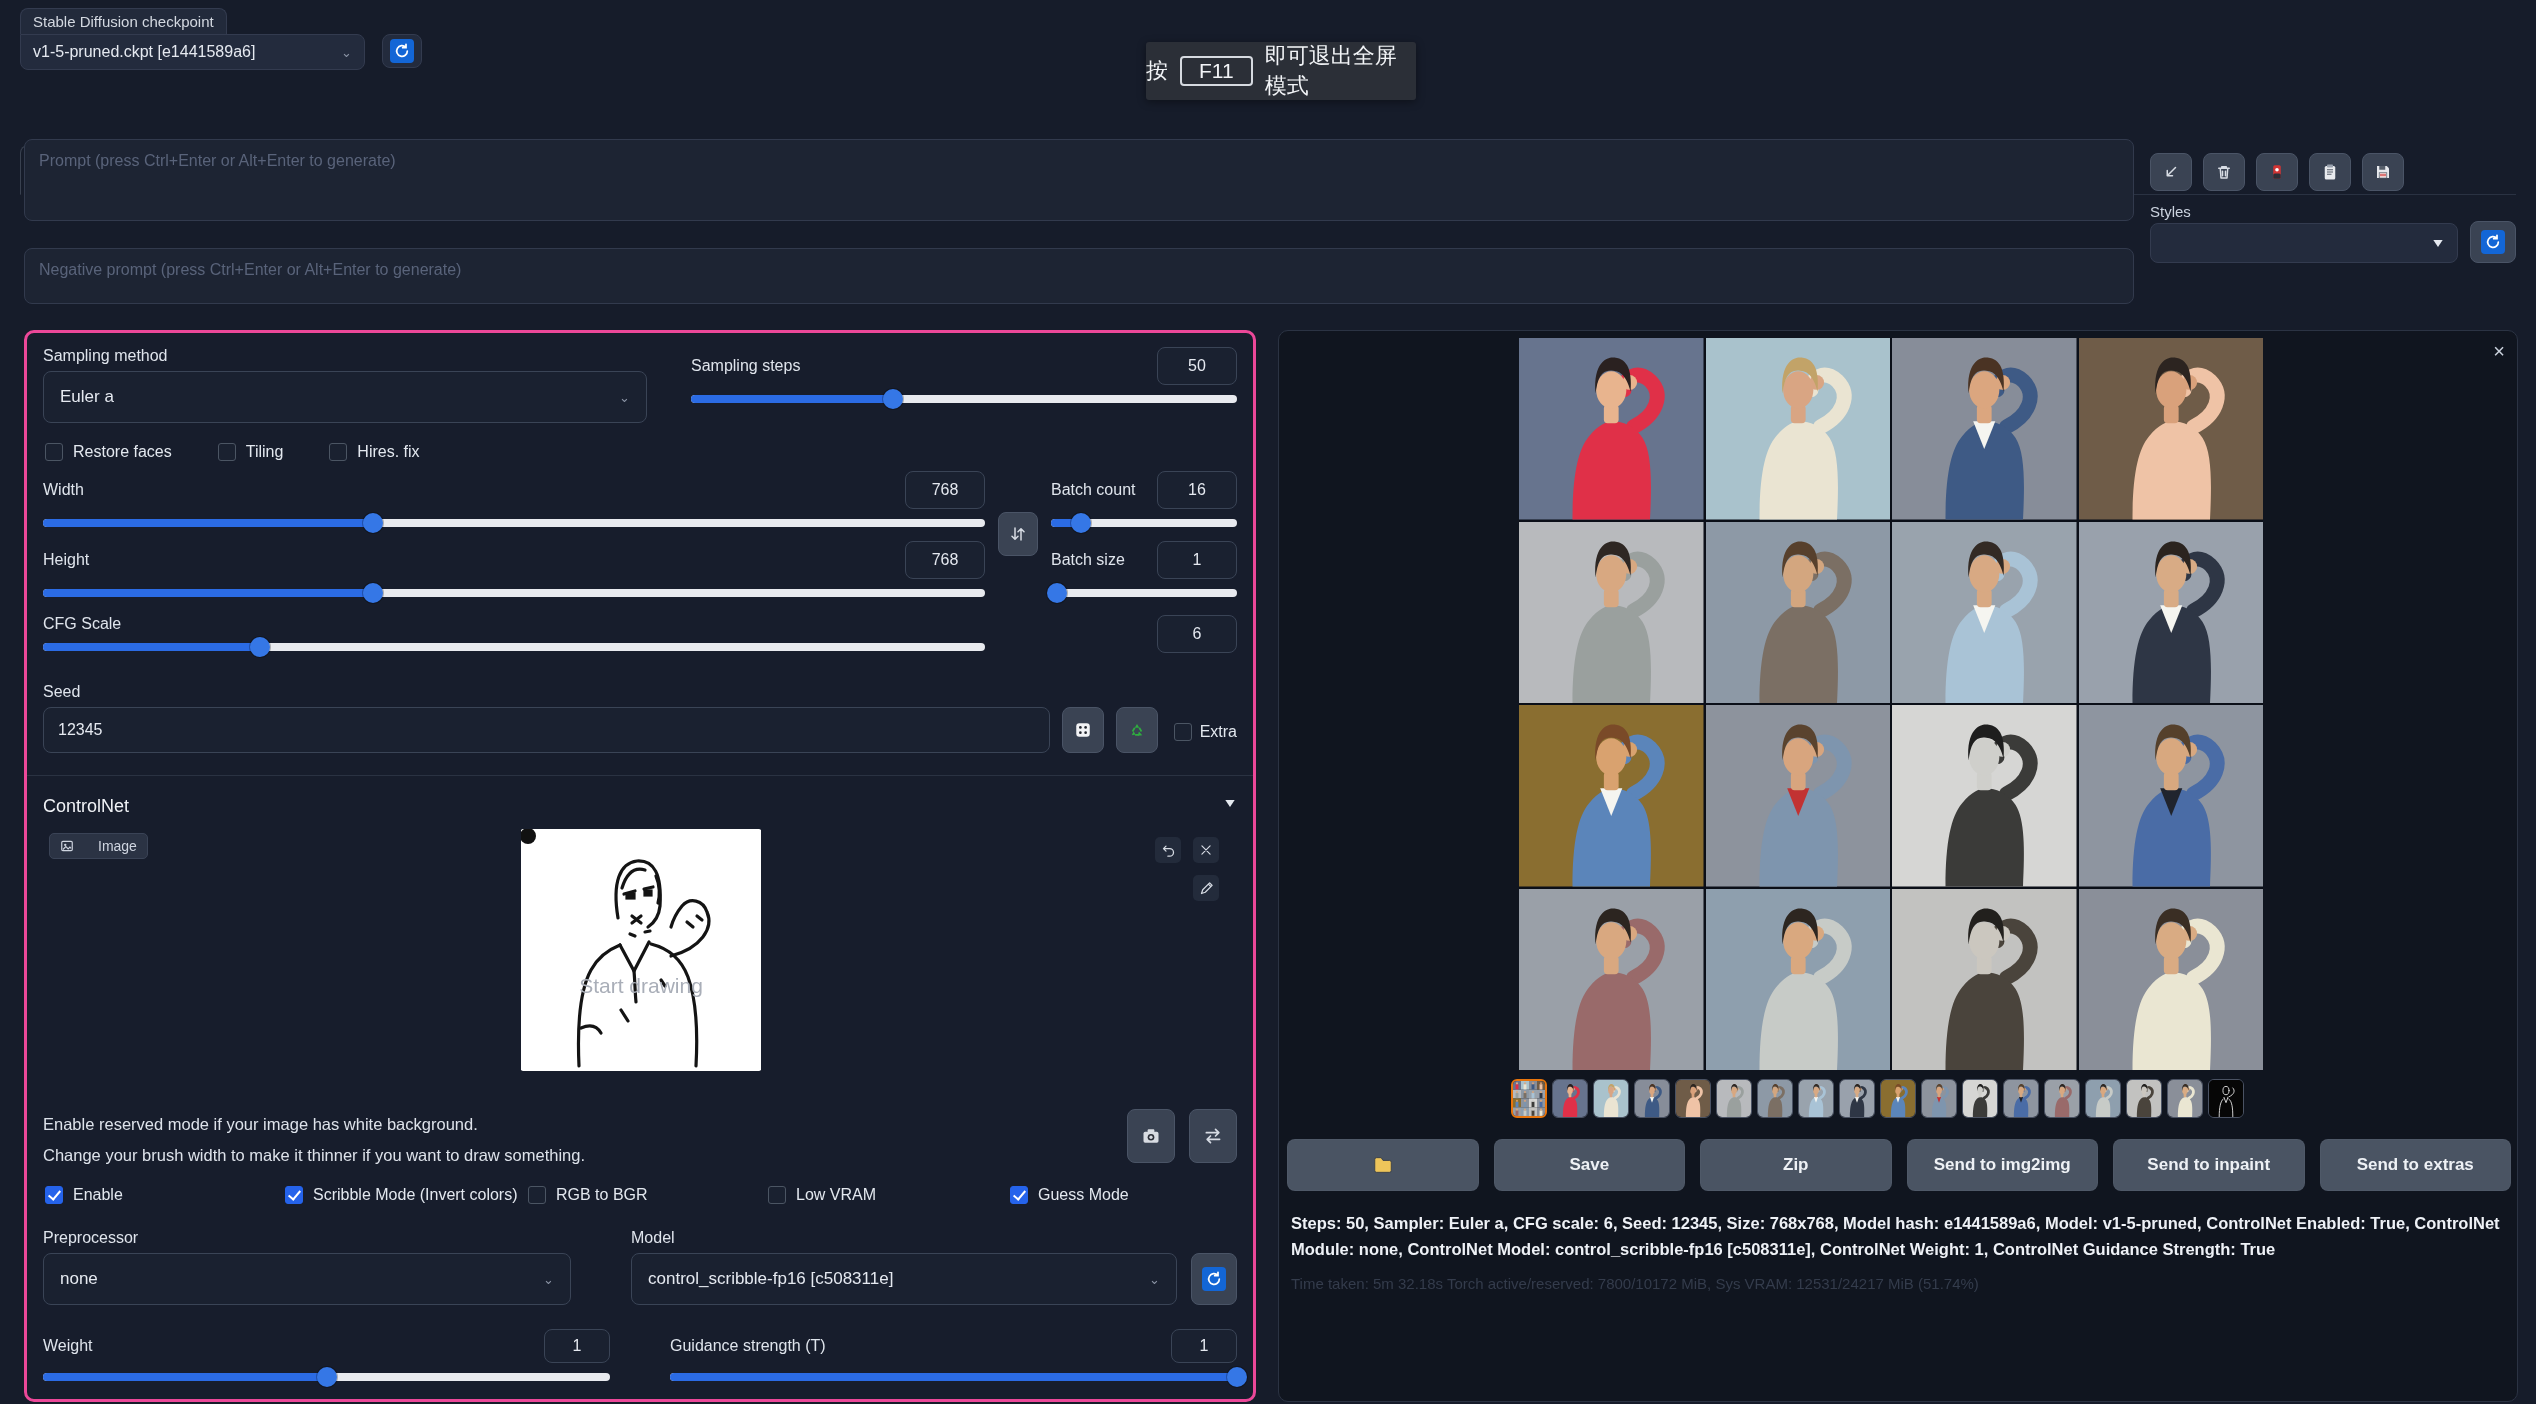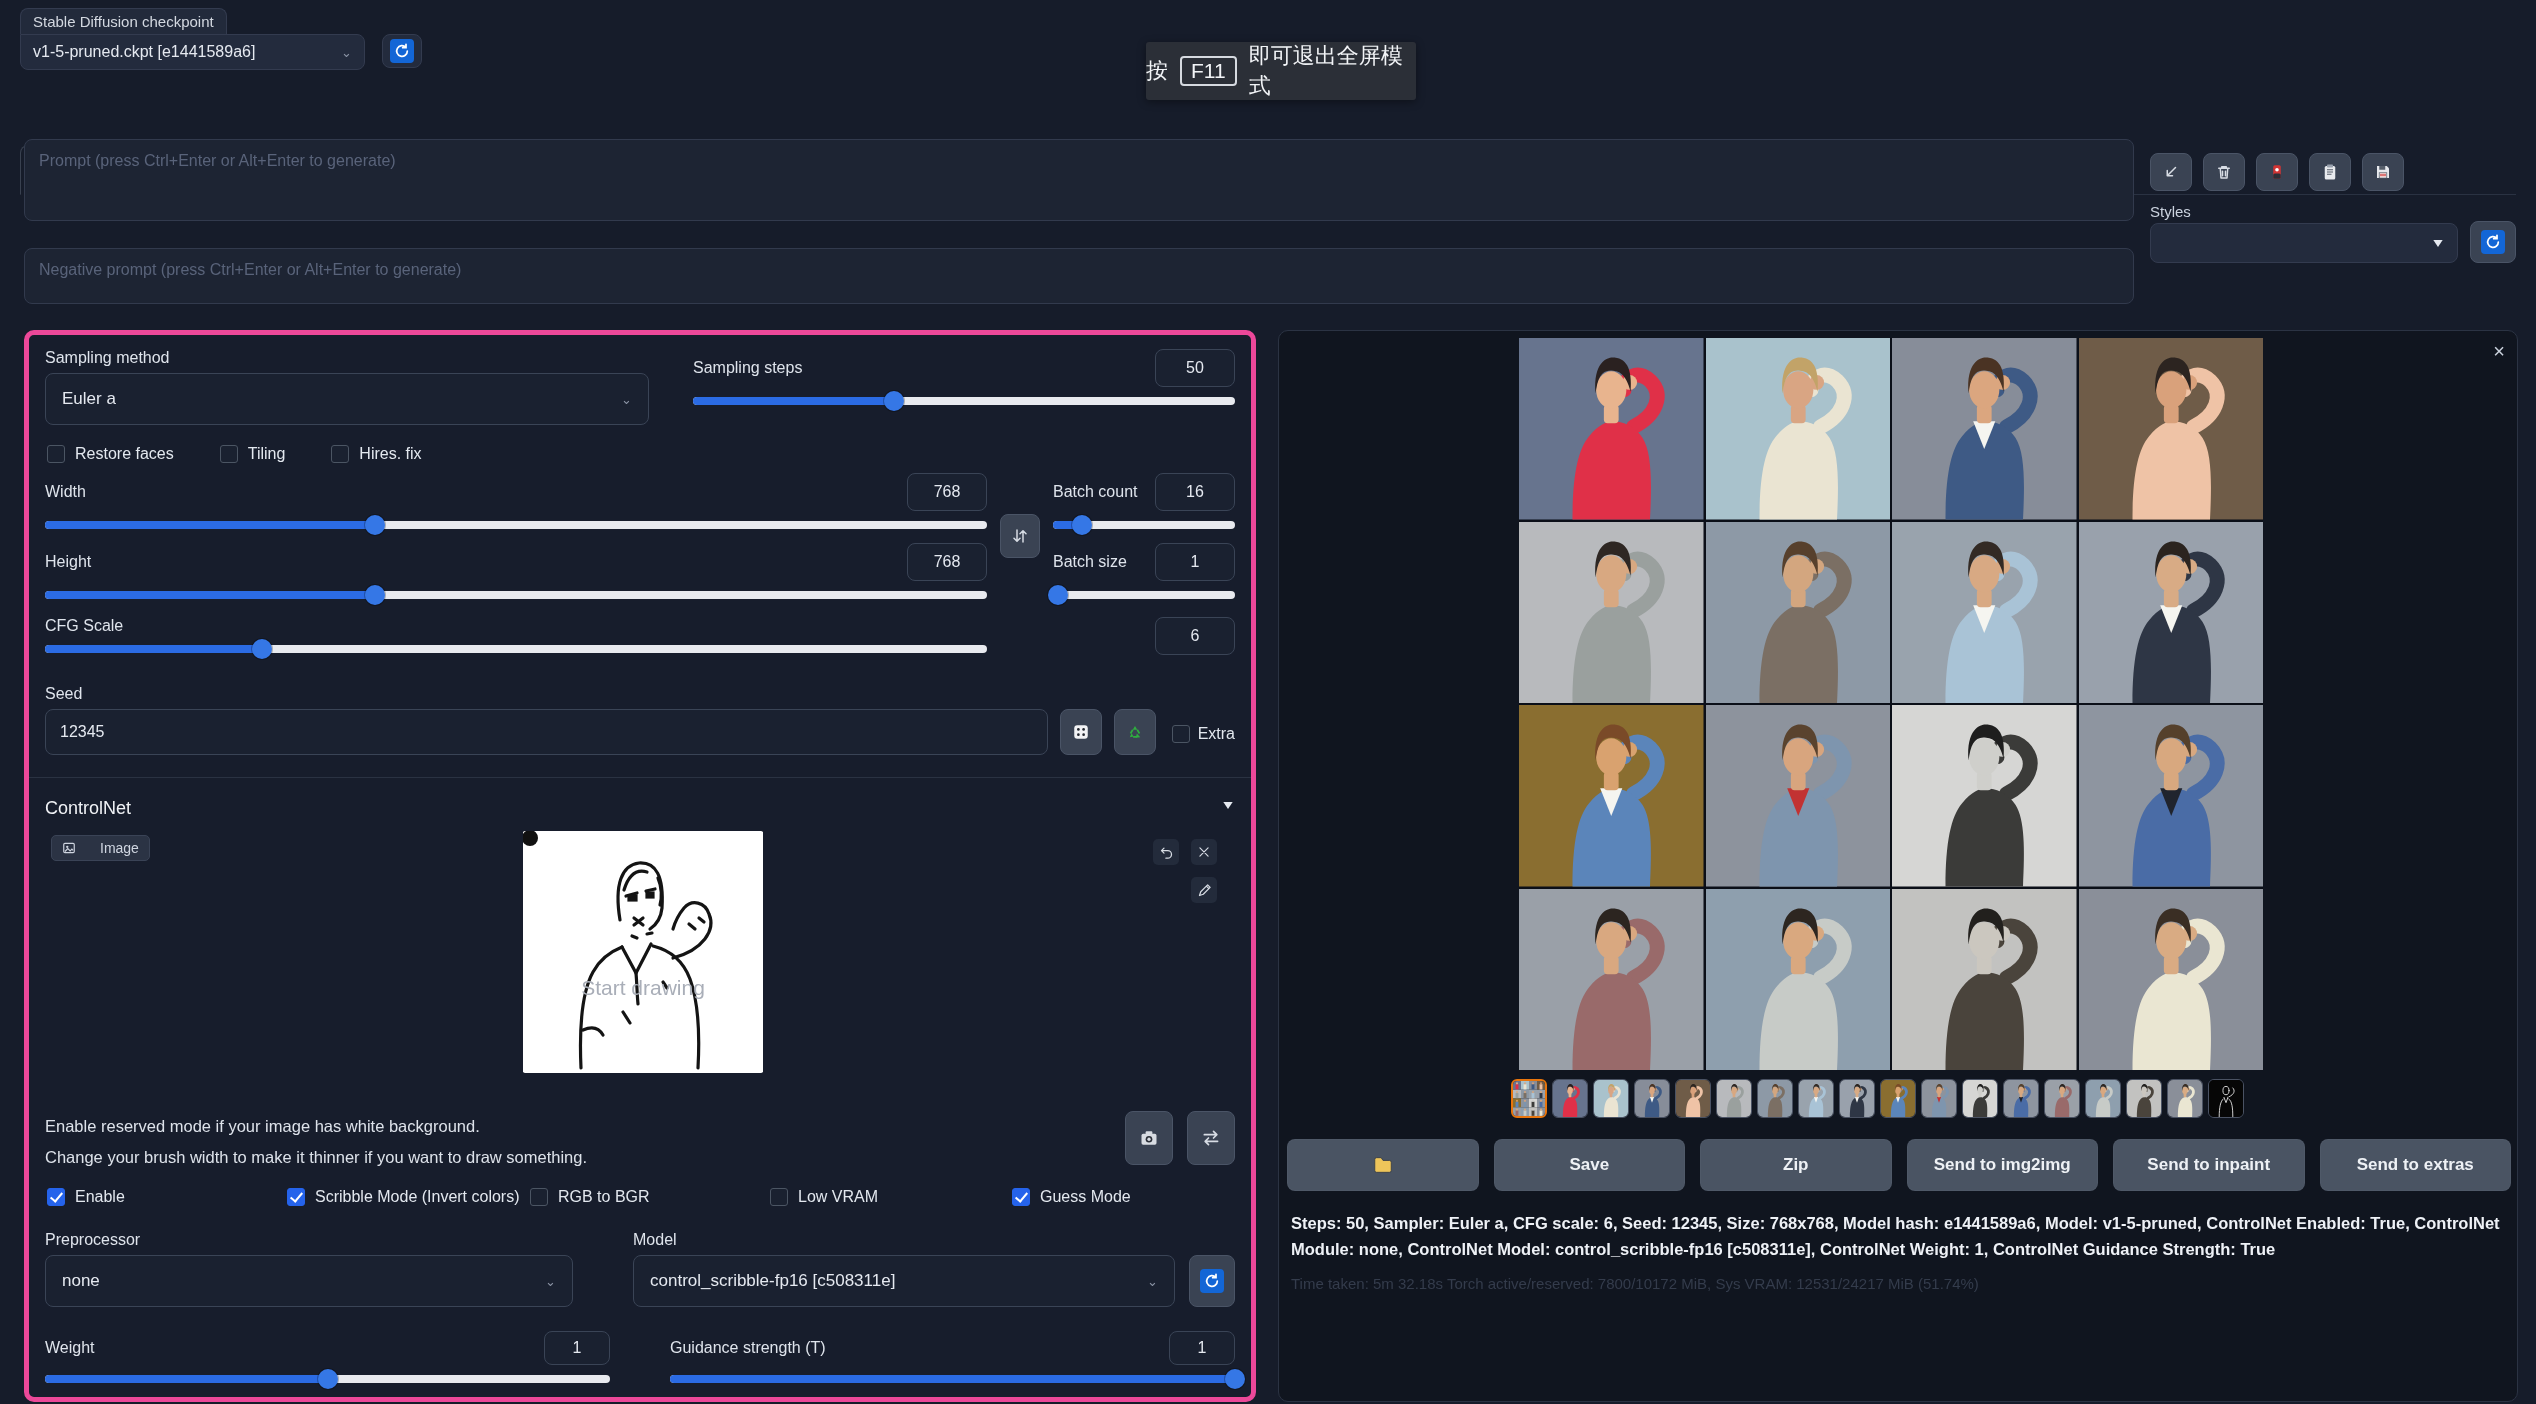--- a/index.html
+++ b/index.html
@@ -8,42 +8,42 @@
   
   .ckpt{position:absolute;left:20px;top:8px}
   .ckpt-label{display:inline-block;background:#222a3b;border:1px solid #333b4f;border-bottom:none;border-radius:8px 8px 0 0;padding:4px 12px;font-size:15px;color:#d3d8e0}
   .ckpt-select{width:345px;height:36px;background:#232b3d;border:1px solid #333b4f;border-radius:0 8px 8px 8px;display:flex;align-items:center;padding:0 12px;font-size:16px;gap:8px}
   .ckpt-select .val{flex:1;white-space:nowrap;overflow:hidden}
   .chev{color:#8b94a5;font-size:13px}
   .tool-btn{background:#3a4353;border:1px solid #4a5466;border-radius:8px;display:flex;align-items:center;justify-content:center;cursor:pointer}
   .ckpt-refresh{position:absolute;left:362px;top:26px;width:40px;height:34px;background:#232b3d;border-color:#333b4f}
   .blue-chip{width:24px;height:24px;background:#1366d6;border-radius:4px;display:flex;align-items:center;justify-content:center}
   .notice{position:absolute;left:1146px;top:42px;width:270px;height:58px;background:#2b2f37;border-radius:3px;display:flex;align-items:center;justify-content:center;gap:12px;font-size:22px;color:#f2f4f7;box-shadow:0 2px 8px rgba(0,0,0,.4)}
-  .f11{border:2px solid #d6dae0;border-radius:4px;padding:1px 9px;font-size:21px}
+  .f11{border:2px solid #d6dae0;border-radius:4px;padding:1px 17px;font-size:21px}
   
   .tab-bar{position:absolute;left:20px;top:133px;width:2496px;display:flex;align-items:flex-end;border-bottom:1px solid #2a3242;height:62px}
   .tab{padding:14px 22px;color:#9aa3b2;font-size:17px;cursor:pointer}
   .tab.active{color:#fff;background:#161c2a;border:1px solid #394150;border-bottom:1px solid #161c2a;border-radius:8px 8px 0 0;margin-bottom:-1px;font-weight:bold}
   
   .prompt-box{position:absolute;left:24px;width:2110px;background:#1d2433;border:1px solid #323a4d;border-radius:8px;resize:none;color:#cfd5e0;font-family:"Liberation Sans",sans-serif;font-size:16px;padding:12px 14px;outline:none}
   .prompt-box::placeholder{color:#59637a}
   #prompt{top:139px;height:82px}
   #negprompt{top:248px;height:56px}
   
   .gen-col{position:absolute;left:2150px;top:139px;width:366px}
   .generate{width:100%;height:76px;background:#e8750d;border:none;border-radius:8px;color:#fff;font-size:20px;font-weight:bold;font-family:"Liberation Sans",sans-serif;cursor:pointer}
   .gen-tools{display:flex;gap:11px;margin-top:14px}
   .gen-tools .tool-btn{width:42px;height:38px}
   .styles-row{margin-top:12px;display:flex;align-items:flex-end;gap:12px}
   .styles-wrap{flex:1}
   .styles-label{font-size:15px;color:#cbd3df;margin-bottom:3px}
   .styles-select{height:40px;background:#232b3d;border:1px solid #333b4f;border-radius:8px;display:flex;align-items:center;justify-content:flex-end;padding:0 12px}
   .styles-refresh{width:46px;height:42px}
   
-  .settings{position:absolute;left:24px;top:330px;width:1232px;height:1072px;border:5px solid #ec4899;border-radius:10px;padding:14px 16px;background:#171d2c}
+  .settings{position:absolute;left:24px;top:330px;width:1232px;height:1072px;border:3px solid #ec4899;border-radius:10px;padding:14px 16px;background:#171d2c}
   .flabel{font-size:16px;color:#dfe4ec;margin-bottom:6px}
   .dd{background:#1a2130;border:1px solid #3a4456;border-radius:8px;height:52px;display:flex;align-items:center;padding:0 16px;font-size:17px;color:#e5e9f0;cursor:pointer}
   .dd .val{flex:1}
   .valbox{background:#1a2130;border:1px solid #3a4456;border-radius:8px;height:38px;min-width:80px;display:flex;align-items:center;justify-content:center;font-size:16px;cursor:text}
   .slider{position:relative;height:8px;background:#e8eaef;border-radius:5px;cursor:pointer}
   .slider::before{content:'';position:absolute;left:0;top:0;bottom:0;width:var(--pct,50%);background:#2b6be4;border-radius:5px}
   .slider::after{content:'';position:absolute;left:calc(var(--pct,50%) - 10px);top:50%;transform:translateY(-50%);width:20px;height:20px;background:#3577e6;border-radius:50%;box-shadow:0 0 0 1px rgba(0,0,0,.25)}
   .row1{display:flex;gap:44px}
   .row1-left{width:604px}
   .row1-right{flex:1}

